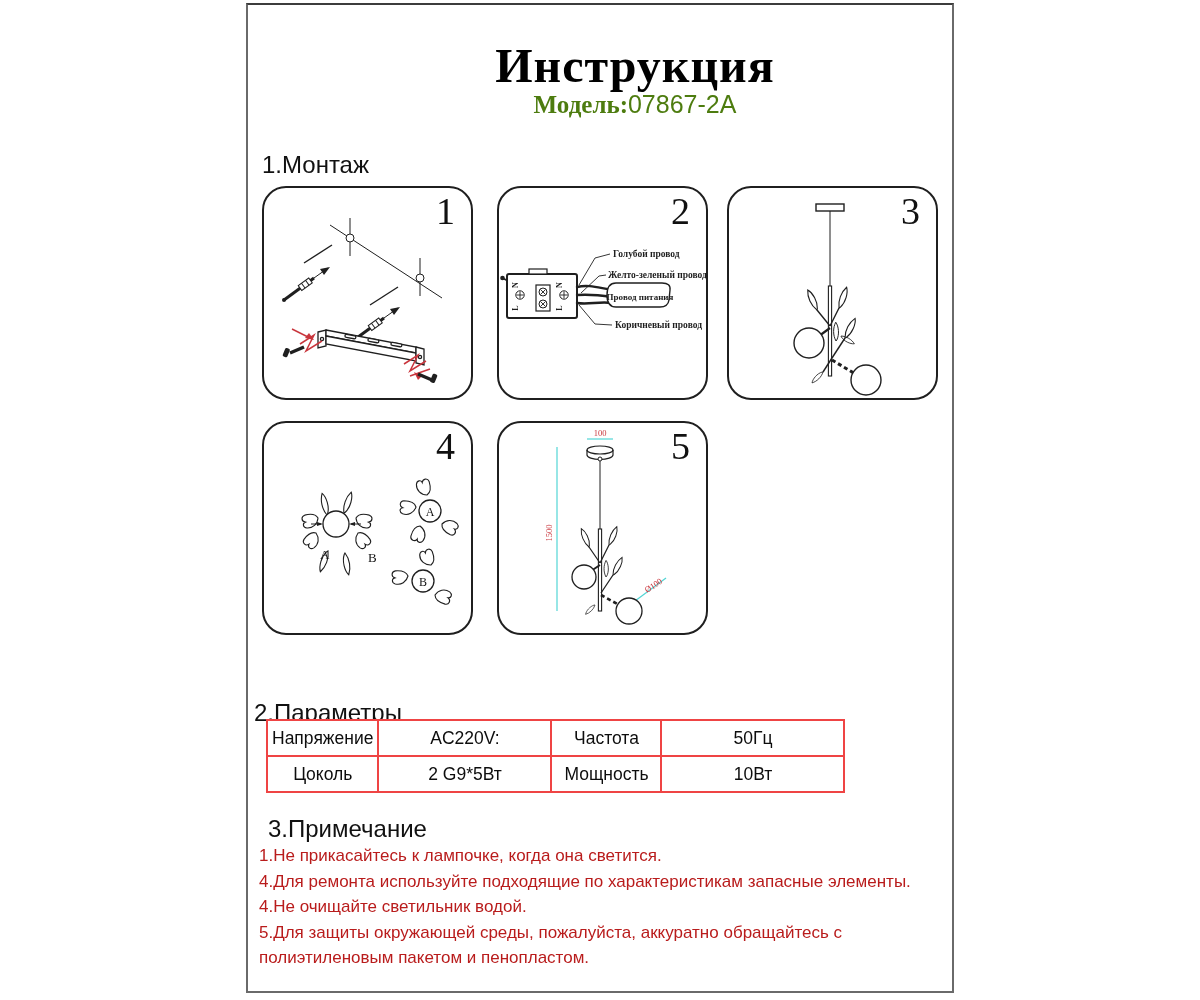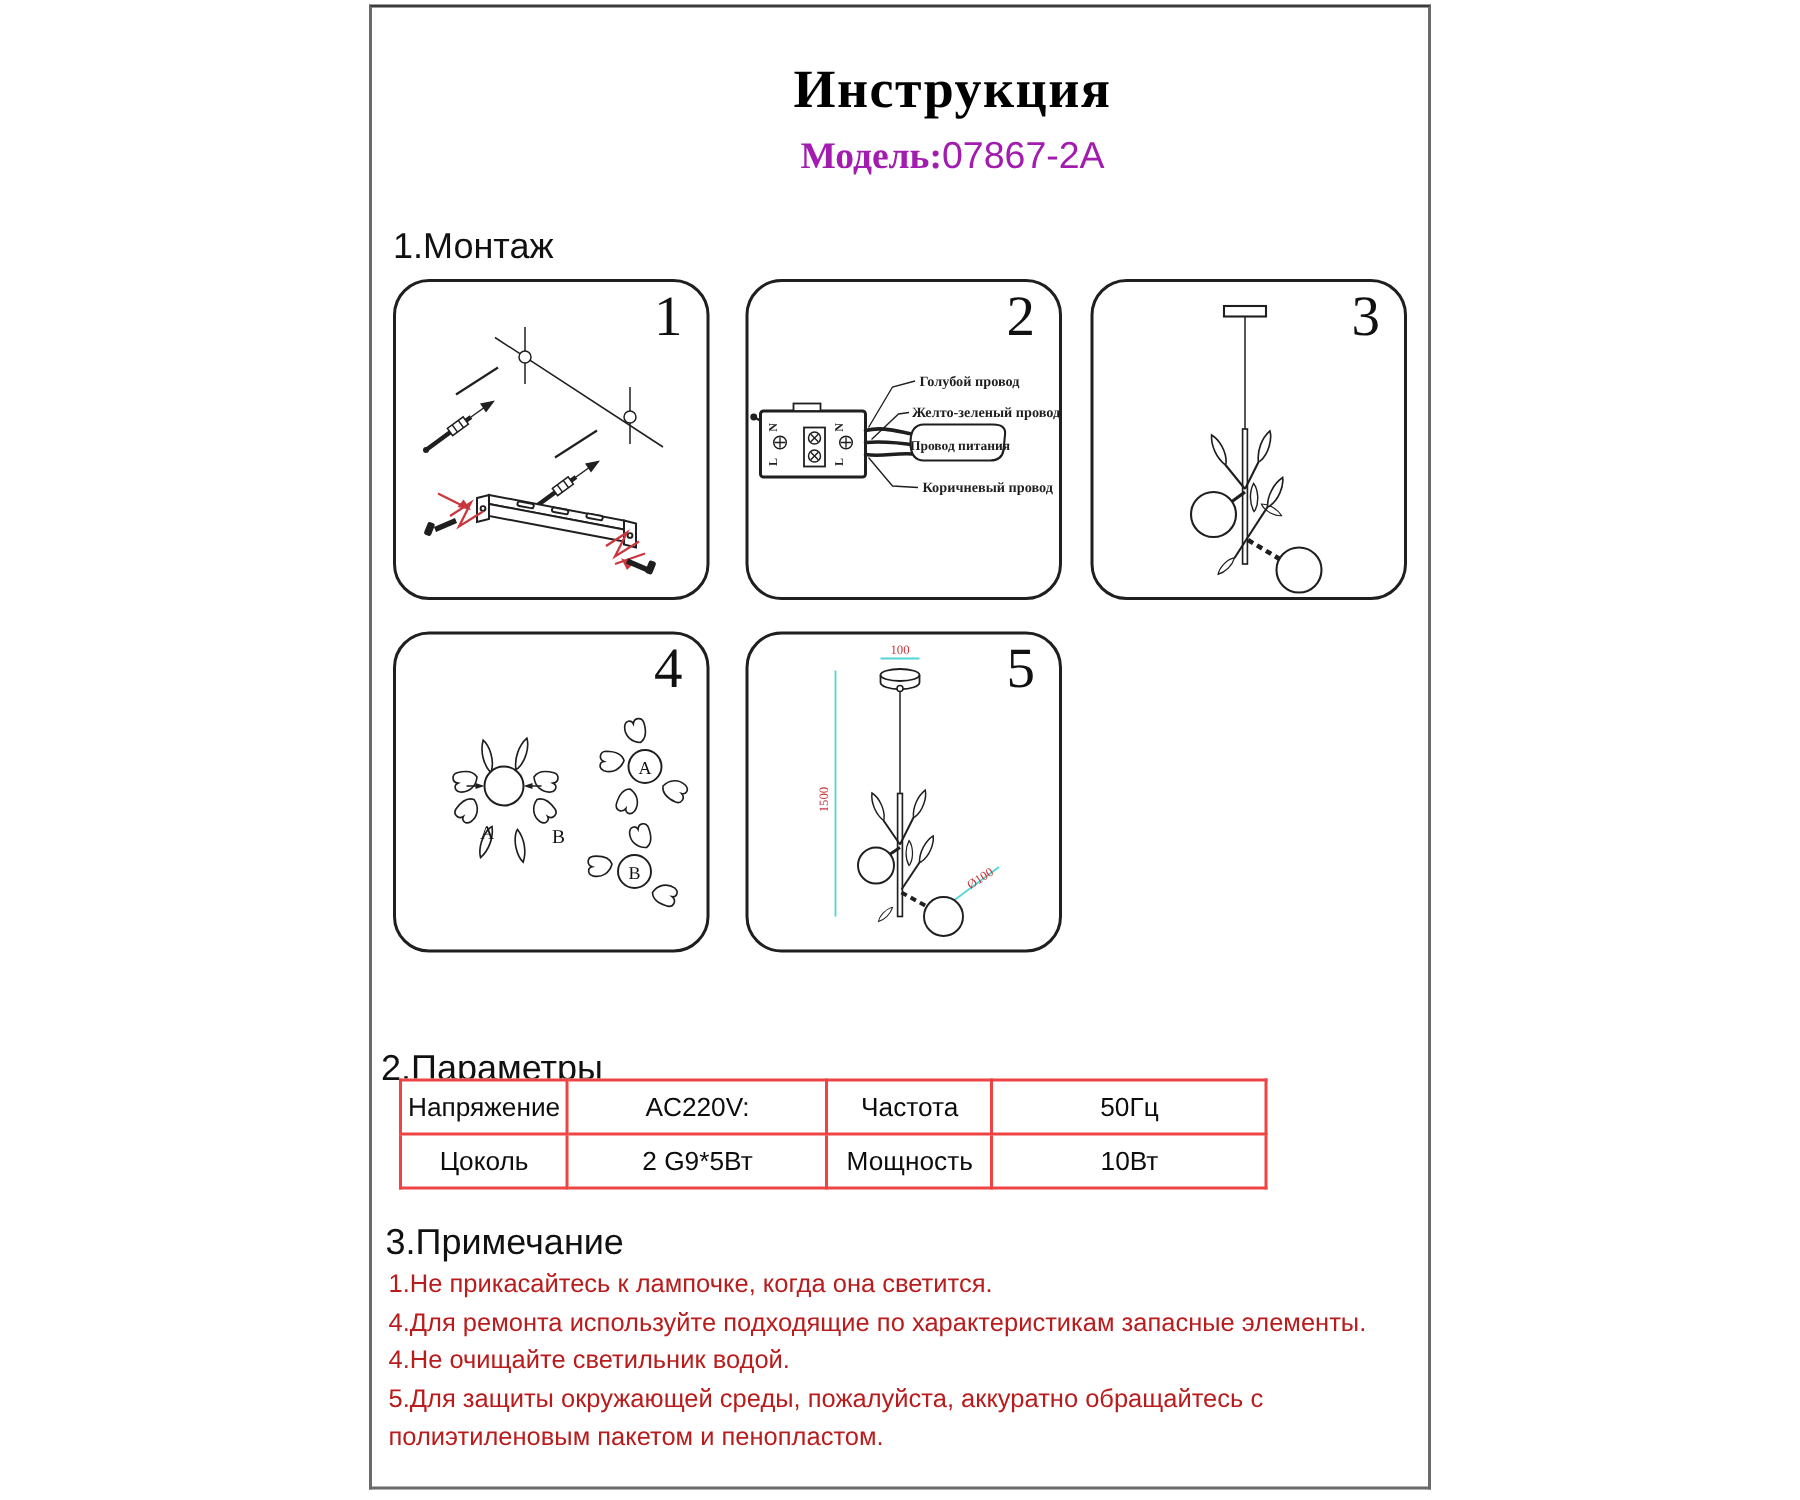--- a/index.html
+++ b/index.html
@@ -1,22 +1,22 @@
 <!DOCTYPE html>
 <html><head>
 <meta charset="utf-8">
 <style>
   html,body{margin:0;padding:0;background:#ffffff;}
   body{width:1200px;height:1000px;position:relative;font-family:"Liberation Sans",sans-serif;color:#1c1c1c;overflow:hidden;}
   .page{position:absolute;left:246px;top:3px;width:708px;height:990px;box-sizing:border-box;
         border:2px solid #6a6a6a;border-top-color:#3c3c3c;background:#fff;}
   .abs{position:absolute;}
   .title-line{left:70px;right:0;top:33px;text-align:center;
-              font-family:"Liberation Serif",serif;font-weight:bold;font-size:36px;letter-spacing:1px;color:#000;}
-  .model-line{left:70px;right:0;top:85px;text-align:center;font-size:25px;color:#a21caf;}
+              font-family:"Liberation Serif",serif;font-weight:bold;font-size:48px;letter-spacing:1px;color:#000;}
+  .model-line{left:70px;right:0;top:85px;text-align:center;font-size:25px;color:#4d7c0f;}
   .model-label{font-family:"Liberation Serif",serif;font-weight:bold;}
   .model-value{font-family:"Liberation Sans",sans-serif;font-weight:normal;}
   .section-h{font-size:24px;color:#111;}
   .panel{position:absolute;width:211px;height:214px;box-sizing:border-box;background:#fff;
          border:2px solid #1f1f1f;border-radius:24px;}
   .panel .num{position:absolute;top:1px;right:16px;font-family:"Liberation Serif",serif;font-size:38px;color:#111;}
   .panel svg{position:absolute;left:0;top:0;}
   table.params{border-collapse:collapse;background:#fff;}
   table.params td{border:2px solid #ef4444;height:34px;text-align:center;vertical-align:middle;
                   font-size:17.5px;padding:0 4px;color:#0d0d0d;}
@@ -271,21 +271,21 @@
     </tr>
     <tr>
       <td>Цоколь</td>
       <td>2 G9*5Вт</td>
       <td>Мощность</td>
       <td>10Вт</td>
     </tr>
   </tbody>
     </table>
 
-  <div class="abs section-h" style="left:9px;top:810px;">3.Примечание</div>
+  <div class="abs section-h" style="left:20px;top:810px;">3.Примечание</div>
 
   <div class="abs notes" style="left:11px;top:838px;">
     <div>1.Не прикасайтесь к лампочке, когда она светится.</div>
     <div>4.Для ремонта используйте подходящие по характеристикам запасные элементы.</div>
     <div>4.Не очищайте светильник водой.</div>
     <div>5.Для защиты окружающей среды, пожалуйста, аккуратно обращайтесь с</div>
     <div>полиэтиленовым пакетом и пенопластом.</div>
   </div>
 
 </div>

